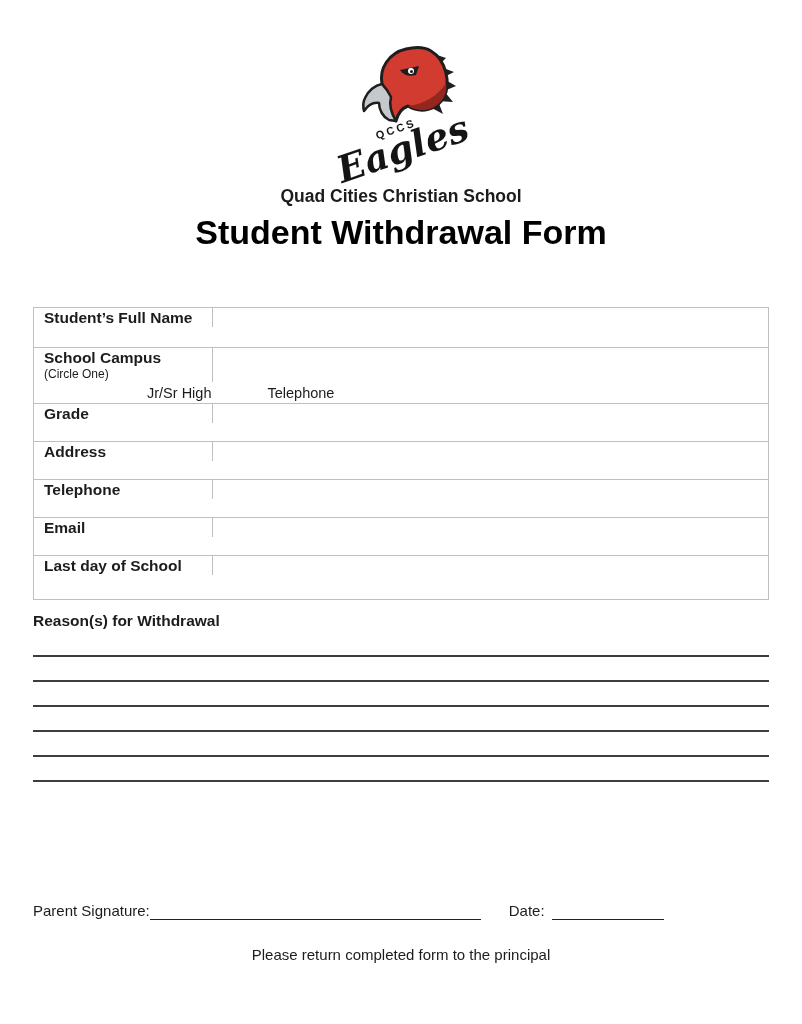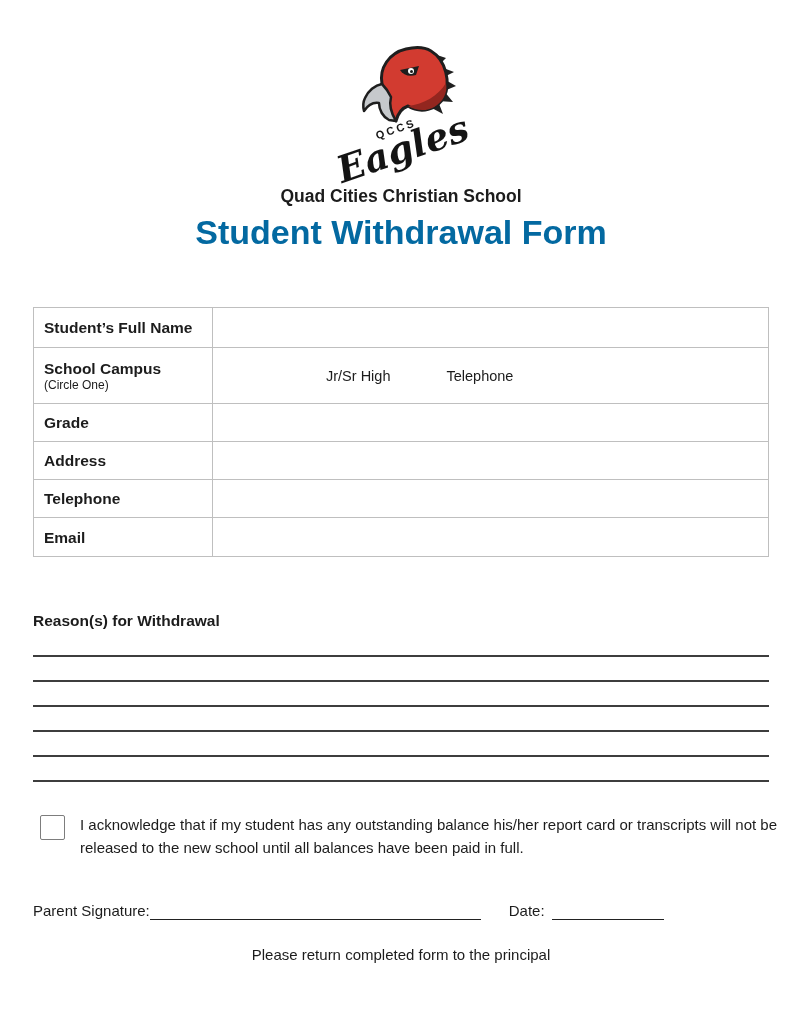--- a/index.html
+++ b/index.html
@@ -11,25 +11,25 @@
   }
 
   
   .logo-wrap { position:absolute; top:44px; left:0; width:100%; display:flex; justify-content:center; }
   .logo-wrap svg { overflow:visible; }
   .logo-abbr  { font-family:"Liberation Sans","DejaVu Sans",sans-serif; font-size:11px; font-weight:bold; letter-spacing:2.5px; fill:#161616; paint-order:stroke; stroke:#ffffff; stroke-width:3px; }
   .logo-script{ font-family:"DejaVu Serif","Liberation Serif",serif; font-style:italic; font-weight:bold; font-size:37px; fill:#141414; paint-order:stroke; stroke:#ffffff; stroke-width:1.3px; }
 
   
   .school-name { position:absolute; top:186px; left:0; width:100%; text-align:center; font-size:17.5px; font-weight:bold; }
-  .form-title  { position:absolute; top:213px; left:0; width:100%; text-align:center; font-size:34px; font-weight:bold; color:#0369a1; }
+  .form-title  { position:absolute; top:213px; left:0; width:100%; text-align:center; font-size:34px; font-weight:bold; color:#000000; }
 
   
   .info-table { position:absolute; top:307px; left:33px; width:736px; border:1.5px solid #bfbfbf; box-sizing:border-box; }
-  .t-row { display:flex; border-bottom:1.5px solid #bfbfbf; box-sizing:border-box; }
+  .t-row { display:flex; border-bottom:1.5px solid #bfbfbf; box-sizing:border-box;flex-direction:column; }
   .t-row:last-child { border-bottom:none; }
   .label-cell { width:179px; flex:none; border-right:1.5px solid #bfbfbf; box-sizing:border-box;
                 display:flex; flex-direction:column; justify-content:center; padding-left:10px; }
   .label-main { font-size:15.5px; font-weight:bold; line-height:19px; }
   .label-sub  { font-size:12px; line-height:15px; margin-top:0; }
   .value-cell { flex:1; display:flex; align-items:center; }
   .campus-options { padding-left:113px; gap:56px; font-size:14.5px; }
   .h40{height:40px}.h56{height:56px}.h38{height:38px}.h43{height:43px}
 
   
@@ -125,37 +125,39 @@
       <div class="value-cell"></div>
     </div>
 
     <div class="t-row h38">
       <div class="label-cell">
         <span class="label-main">Email</span>
       </div>
       <div class="value-cell"></div>
     </div>
 
+    <div class="t-row h43">
+      <div class="label-cell">
+        <span class="label-main">Last day of School</span>
+      </div>
+      <div class="value-cell"></div>
+    </div>
 
   </div>
 
   <div class="reason-heading">Reason(s) for Withdrawal</div>
   <div class="reason-lines">
     <div class="reason-line"></div>
     <div class="reason-line"></div>
     <div class="reason-line"></div>
     <div class="reason-line"></div>
     <div class="reason-line"></div>
     <div class="reason-line"></div>
   </div>
 
-  <div class="ack">
-    <div class="checkbox"></div>
-    <div class="ack-text">I acknowledge that if my student has any outstanding balance his/her report card or transcripts will not be released to the new school until all balances have been paid in full.</div>
-  </div>
 
   <div class="sig-row">
     <span>Parent Signature:</span>
     <span class="blank sig-line"></span>
     <span class="date-label">Date:</span>
     <span class="blank date-line"></span>
   </div>
 
   <div class="footer-note">Please return completed form to the principal</div>
 

